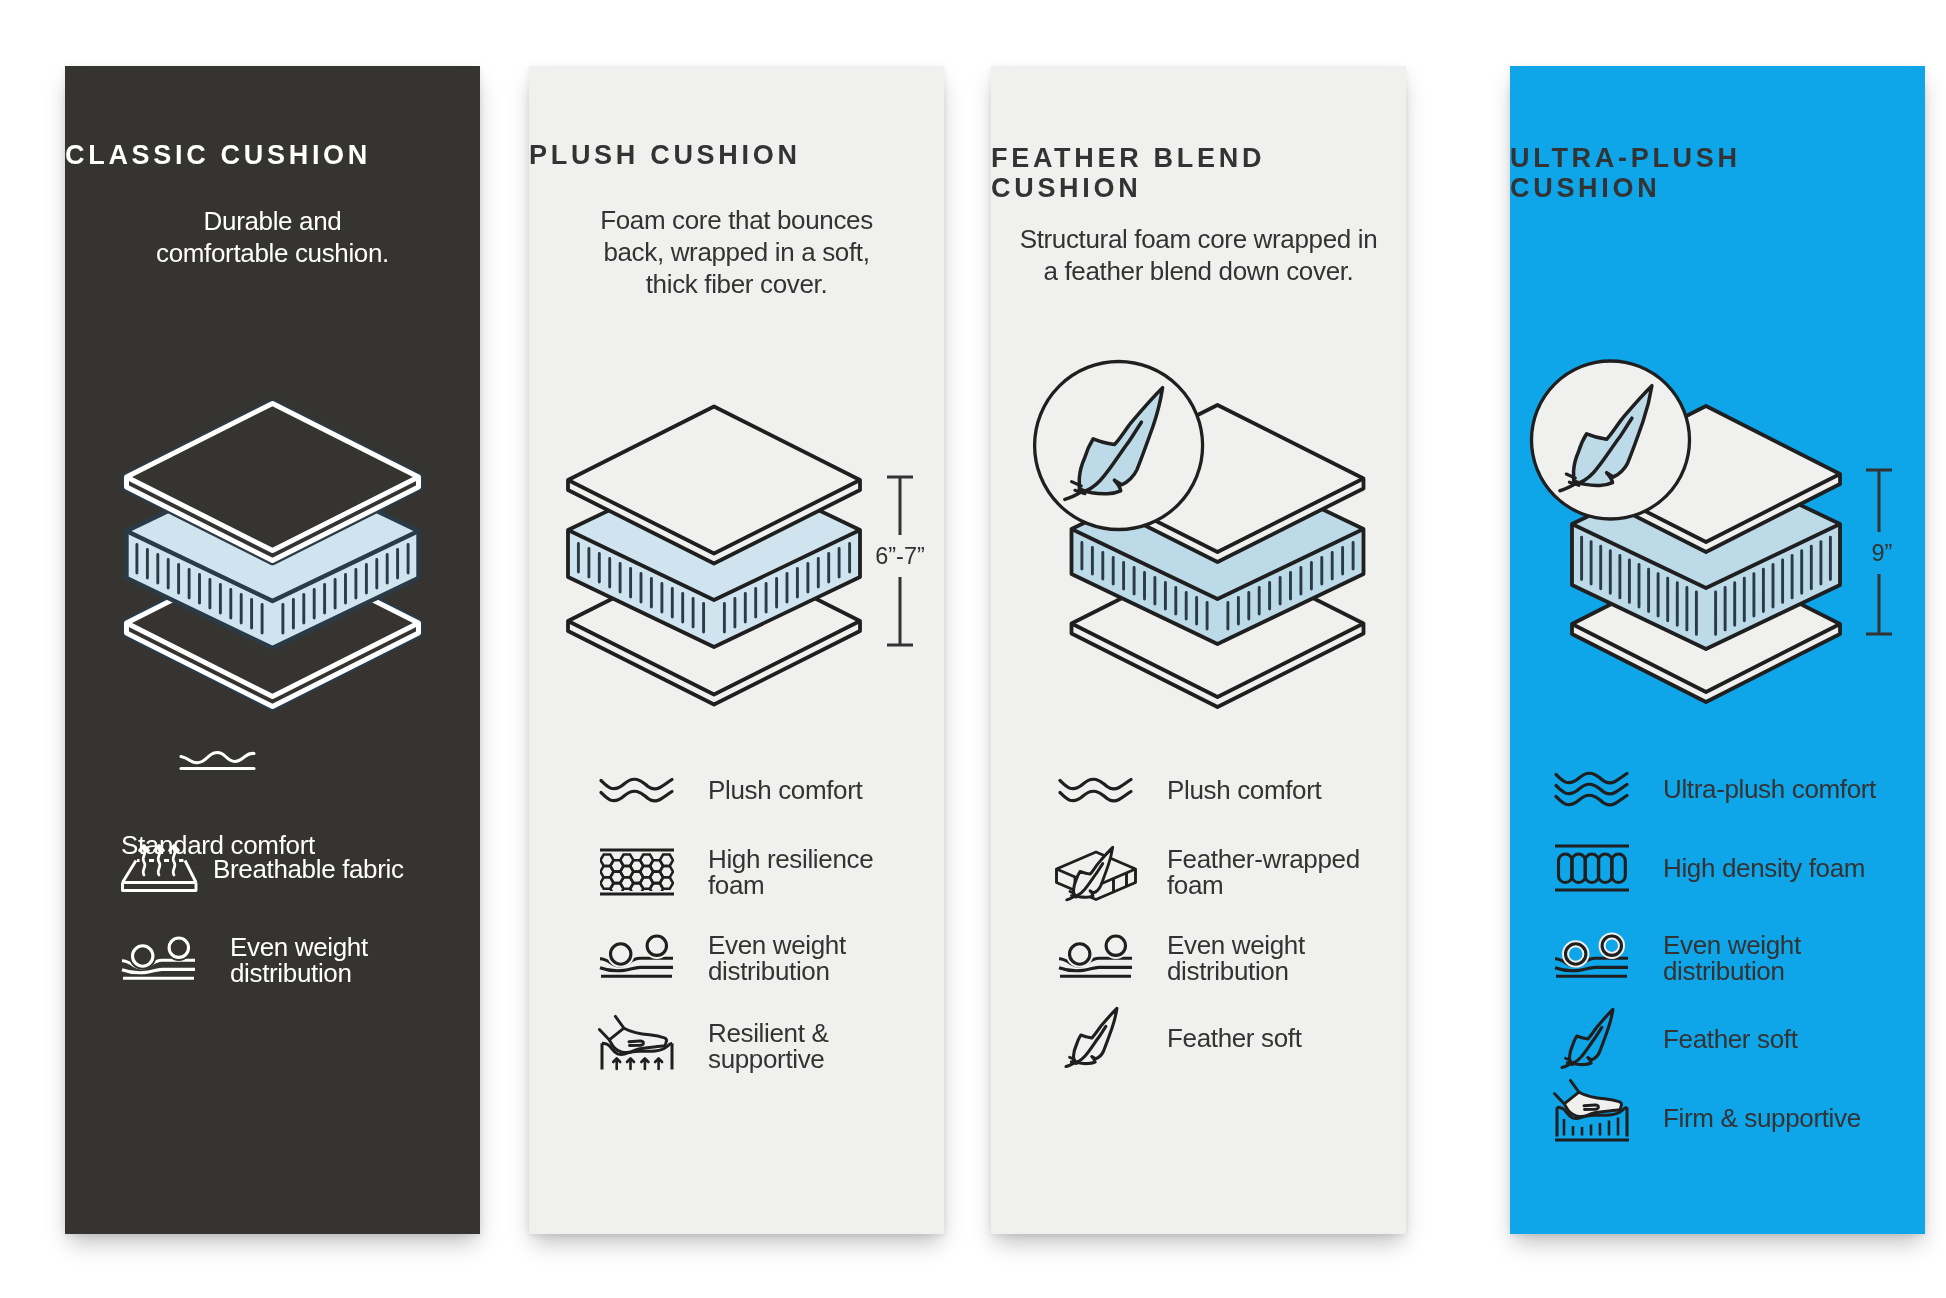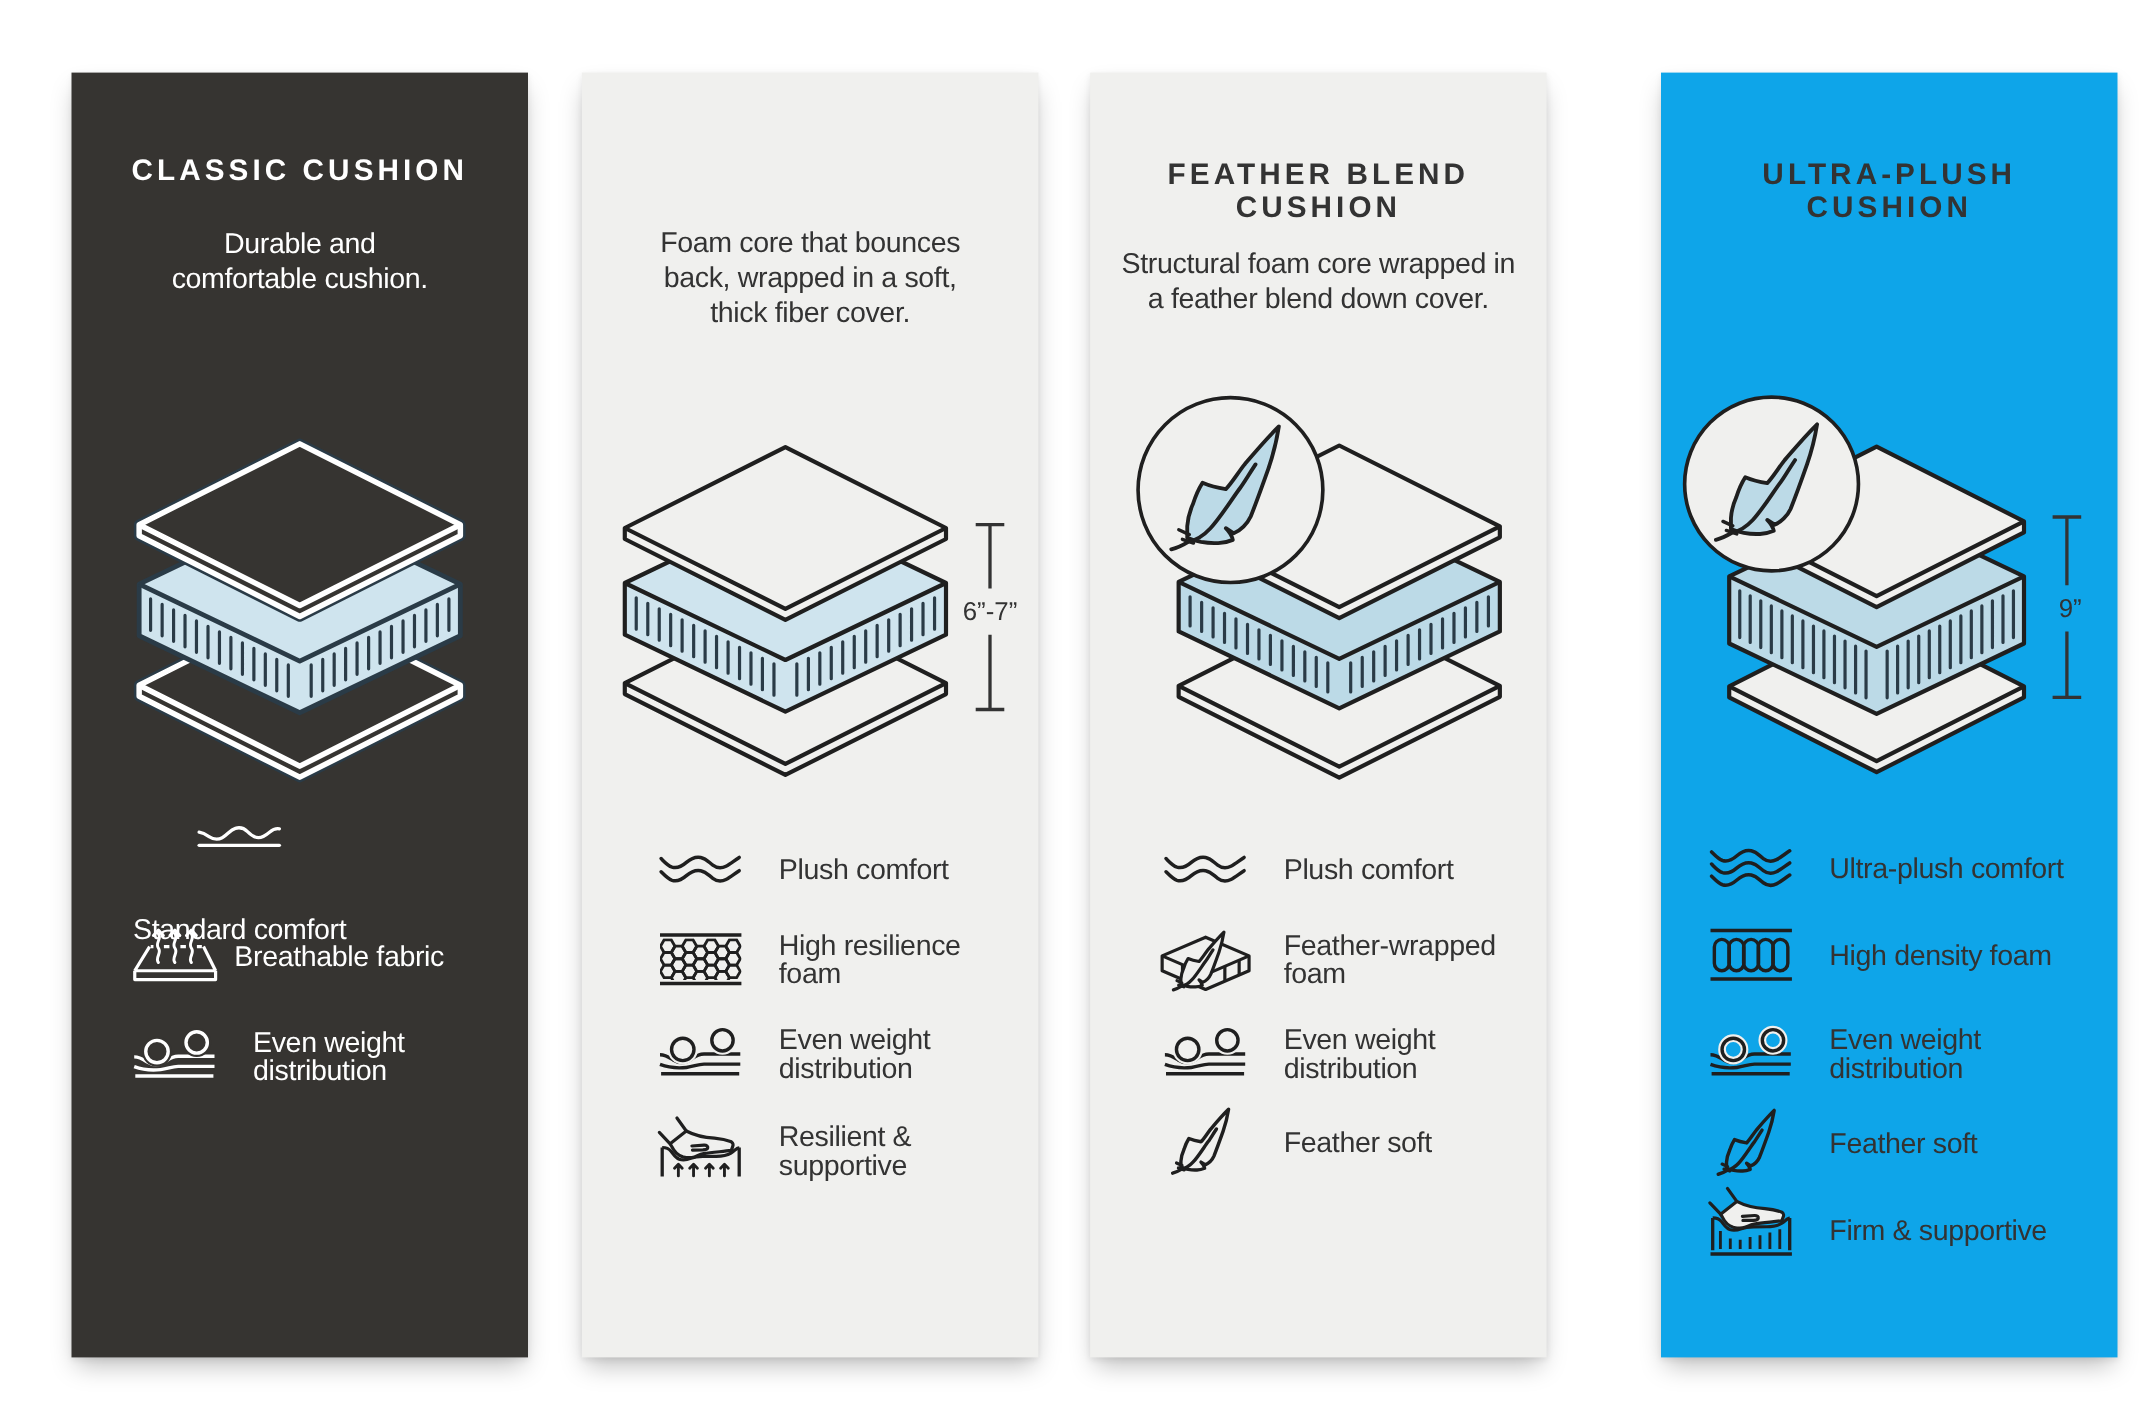--- a/index.html
+++ b/index.html
@@ -1,16 +1,16 @@
 <!DOCTYPE html>
 <html><head><meta charset="utf-8"><style>
 html,body{margin:0;padding:0}
 .stage{position:relative;width:1946px;height:1298px;background:#ffffff;font-family:"Liberation Sans",sans-serif;overflow:hidden}
 .panel{position:absolute;top:66px;width:415px;height:1168px;box-shadow:0 12px 22px -4px rgba(0,0,0,.26),0 2px 6px rgba(0,0,0,.08)}
-.title{position:absolute;width:100%;text-align:center;font-weight:bold;font-size:27px;letter-spacing:3.7px;line-height:30px;color:#333333}
+.title{position:absolute;width:100%;font-weight:bold;font-size:27px;letter-spacing:3.7px;line-height:30px;color:#333333}
 .desc{position:absolute;width:100%;text-align:center;font-size:26px;letter-spacing:-0.35px;line-height:32px;color:#333333}
 .ill{position:absolute;left:0;top:-66px}
 .row{position:absolute;display:flex;align-items:center;gap:33px;transform:translateY(-50%)}
 .ft{font-size:26px;letter-spacing:-0.35px;line-height:26px;color:#333333;white-space:nowrap}
 </style></head><body>
 <div class="stage">
 <div class="panel" style="left:65px;background:#363431">
 <div class="title" style="top:74px;color:#fff">CLASSIC CUSHION</div>
 <div class="desc" style="top:139px;color:#fff">Durable and<br>comfortable cushion.</div>
 <svg class="ill" width="415" height="1298" viewBox="0 0 415 1298">
@@ -48,20 +48,21 @@
           <path d="M2,48.2 H73" fill="none" stroke="#fff" stroke-width="3.1"></path>
           <circle cx="21.7" cy="26" r="10.2" fill="none" stroke="#363431" stroke-width="7"></circle>
           <circle cx="21.7" cy="26" r="10.2" fill="none" stroke="#fff" stroke-width="3.1"></circle>
           <circle cx="57.8" cy="17.7" r="9.7" fill="none" stroke="#363431" stroke-width="7"></circle>
           <circle cx="57.8" cy="17.7" r="9.7" fill="none" stroke="#fff" stroke-width="3.1"></circle>
         </svg>
         <div class="ft" style="color:#ffffff">Even weight<br>distribution</div>
       </div>
 </div>
 <div class="panel" style="left:529px;background:#f0f0ee">
+<div class="title" style="top:74px">PLUSH CUSHION</div>
 <div class="desc" style="top:138px">Foam core that bounces<br>back, wrapped in a soft,<br>thick fiber cover.</div>
 <svg class="ill" width="415" height="1298" viewBox="0 0 415 1298">
         <path d="M185.0,547.5 L331.0,621.0 L331.0,631.0 L185.0,704.5 L39.0,631.0 L39.0,621.0 Z" fill="#f0f0ee" stroke="#1f1f1f" stroke-width="3.8" stroke-linejoin="round"></path>
         <path d="M39.0,621.0 L185.0,694.5 L331.0,621.0" fill="none" stroke="#1f1f1f" stroke-width="3.8" stroke-linejoin="round"></path>
         <path d="M185.0,460.0 L331.0,530.0 L331.0,577.0 L185.0,647.0 L39.0,577.0 L39.0,530.0 Z" fill="#cfe4ee" stroke="#1f1f1f" stroke-width="3.8" stroke-linejoin="round"></path>
         <path d="M39.0,530.0 L185.0,600.0 L331.0,530.0" fill="none" stroke="#1f1f1f" stroke-width="3.8" stroke-linejoin="round"></path>
         <path d="M49.4,543.5 V572.0 M59.9,548.5 V577.0 M70.3,553.5 V582.0 M80.7,558.5 V587.0 M91.1,563.5 V592.0 M101.6,568.5 V597.0 M112.0,573.5 V602.0 M122.4,578.5 V607.0 M132.9,583.5 V612.0 M143.3,588.5 V617.0 M153.7,593.5 V622.0 M164.1,598.5 V627.0 M174.6,603.5 V632.0 M195.4,603.5 V632.0 M205.9,598.5 V627.0 M216.3,593.5 V622.0 M226.7,588.5 V617.0 M237.1,583.5 V612.0 M247.6,578.5 V607.0 M258.0,573.5 V602.0 M268.4,568.5 V597.0 M278.9,563.5 V592.0 M289.3,558.5 V587.0 M299.7,553.5 V582.0 M310.1,548.5 V577.0 M320.6,543.5 V572.0" stroke="#2a3b47" stroke-width="2.9" fill="none" stroke-linecap="round"></path>
         <path d="M185.0,406.5 L331.0,480.0 L331.0,490.0 L185.0,563.5 L39.0,490.0 L39.0,480.0 Z" fill="#f0f0ee" stroke="#1f1f1f" stroke-width="3.8" stroke-linejoin="round"></path>
         <path d="M39.0,480.0 L185.0,553.5 L331.0,480.0" fill="none" stroke="#1f1f1f" stroke-width="3.8" stroke-linejoin="round"></path>
         <path d="M358,477 H384 M371,477 V535 M371,577 V645 M358,645 H384" stroke="#333333" stroke-width="3" fill="none"></path>

